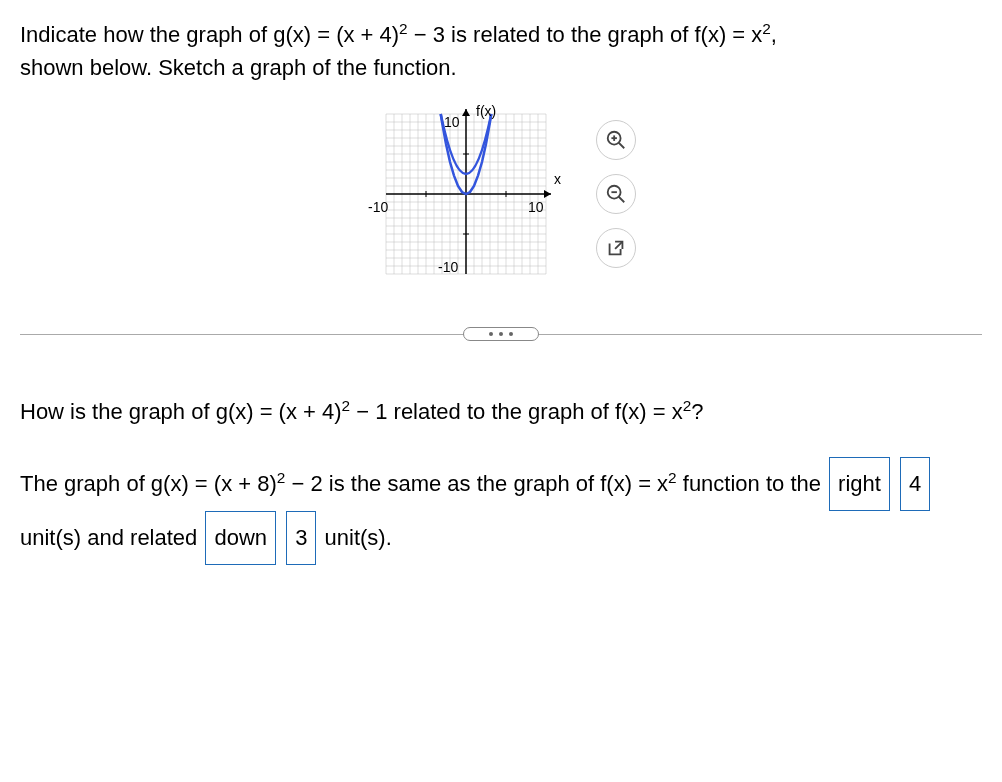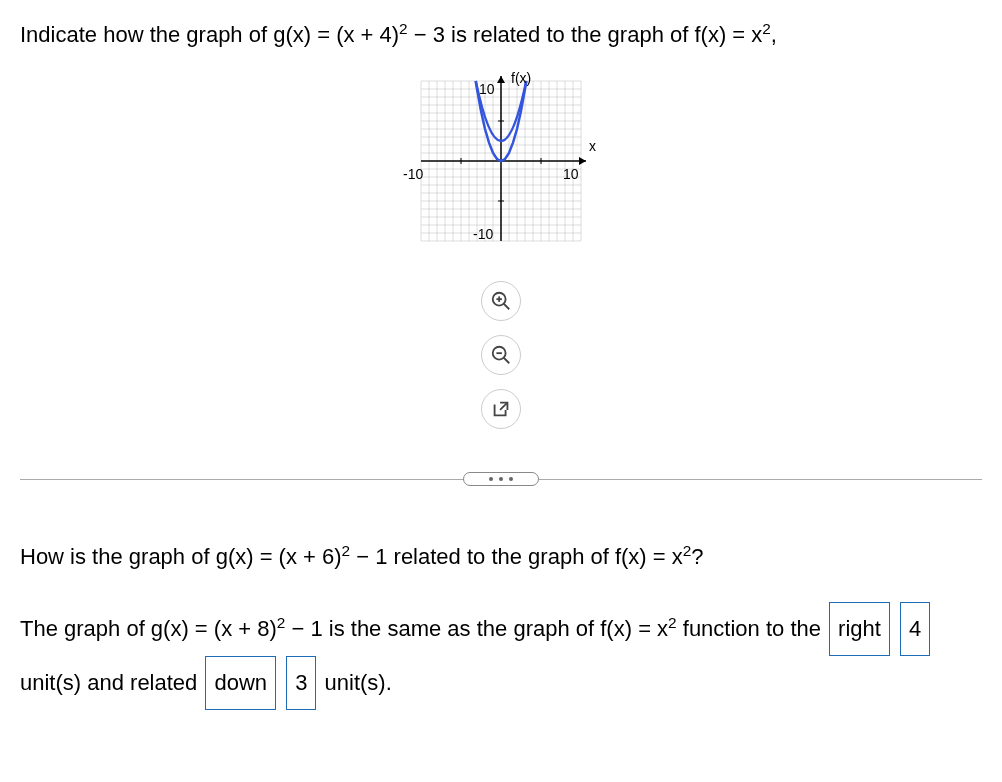--- a/index.html
+++ b/index.html
@@ -18,21 +18,20 @@
     .main-question {
       line-height: 1.5;
       margin-bottom: 20px;
     }
     .graph-row {
       display: flex;
       align-items: center;
       justify-content: center;
       gap: 30px;
       margin-bottom: 40px;
-      flex-direction: column;
     }
     .graph-area {
       position: relative;
     }
     .tool-buttons {
       display: flex;
       flex-direction: column;
       gap: 14px;
     }
     .tool-btn {
@@ -113,20 +112,21 @@
     .axis-label {
       font-size: 14px;
       font-family: Arial;
     }
   </style>
 </head>
 <body>
 
 <div class="main-question">
   <span>Indicate how the graph of g(x) = (x + 4)</span><span class="sup">2</span><span> − 3 is related to the graph of f(x) = x</span><span class="sup">2</span><span>,</span><br>
+  <span>shown below. Sketch a graph of the function.</span>
 </div>
 
 <div class="graph-row">
   <div class="graph-area">
     <svg class="graph-svg" width="200" height="180" viewBox="0 0 200 180">
 
       <g stroke="#bbb" stroke-width="0.5">
 
         <line x1="20" y1="10" x2="20" y2="170"></line>
         <line x1="28" y1="10" x2="28" y2="170"></line>
@@ -226,24 +226,24 @@
 <div class="divider-row">
   <div class="divider-line"></div>
   <button class="divider-pill">
     <span class="dot"></span>
       <span class="dot"></span>
       <span class="dot"></span>
   </button>
 </div>
 
 <div class="sub-question">
-  <span>How is the graph of g(x) = (x + 6)</span><span class="sup">2</span><span> − 1 related to the graph of f(x) = x</span><span class="sup">2</span><span>?</span>
+  <span>How is the graph of g(x) = (x + 4)</span><span class="sup">2</span><span> − 1 related to the graph of f(x) = x</span><span class="sup">2</span><span>?</span>
 </div>
 
 <div class="answer-line">
-  <span>The graph of g(x) = (x + 8)</span><span class="sup">2</span><span> − 1 is the same as the graph of f(x) = x</span><span class="sup">2</span><span> function to the</span>
+  <span>The graph of g(x) = (x + 8)</span><span class="sup">2</span><span> − 2 is the same as the graph of f(x) = x</span><span class="sup">2</span><span> function to the</span>
   <span class="input-box">right</span>
   <span class="input-box">4</span>
   <span>unit(s) and related</span>
   <span class="input-box">down</span>
   <span class="input-box">3</span>
   <span>unit(s).</span>
 </div>
 
 </body></html>

